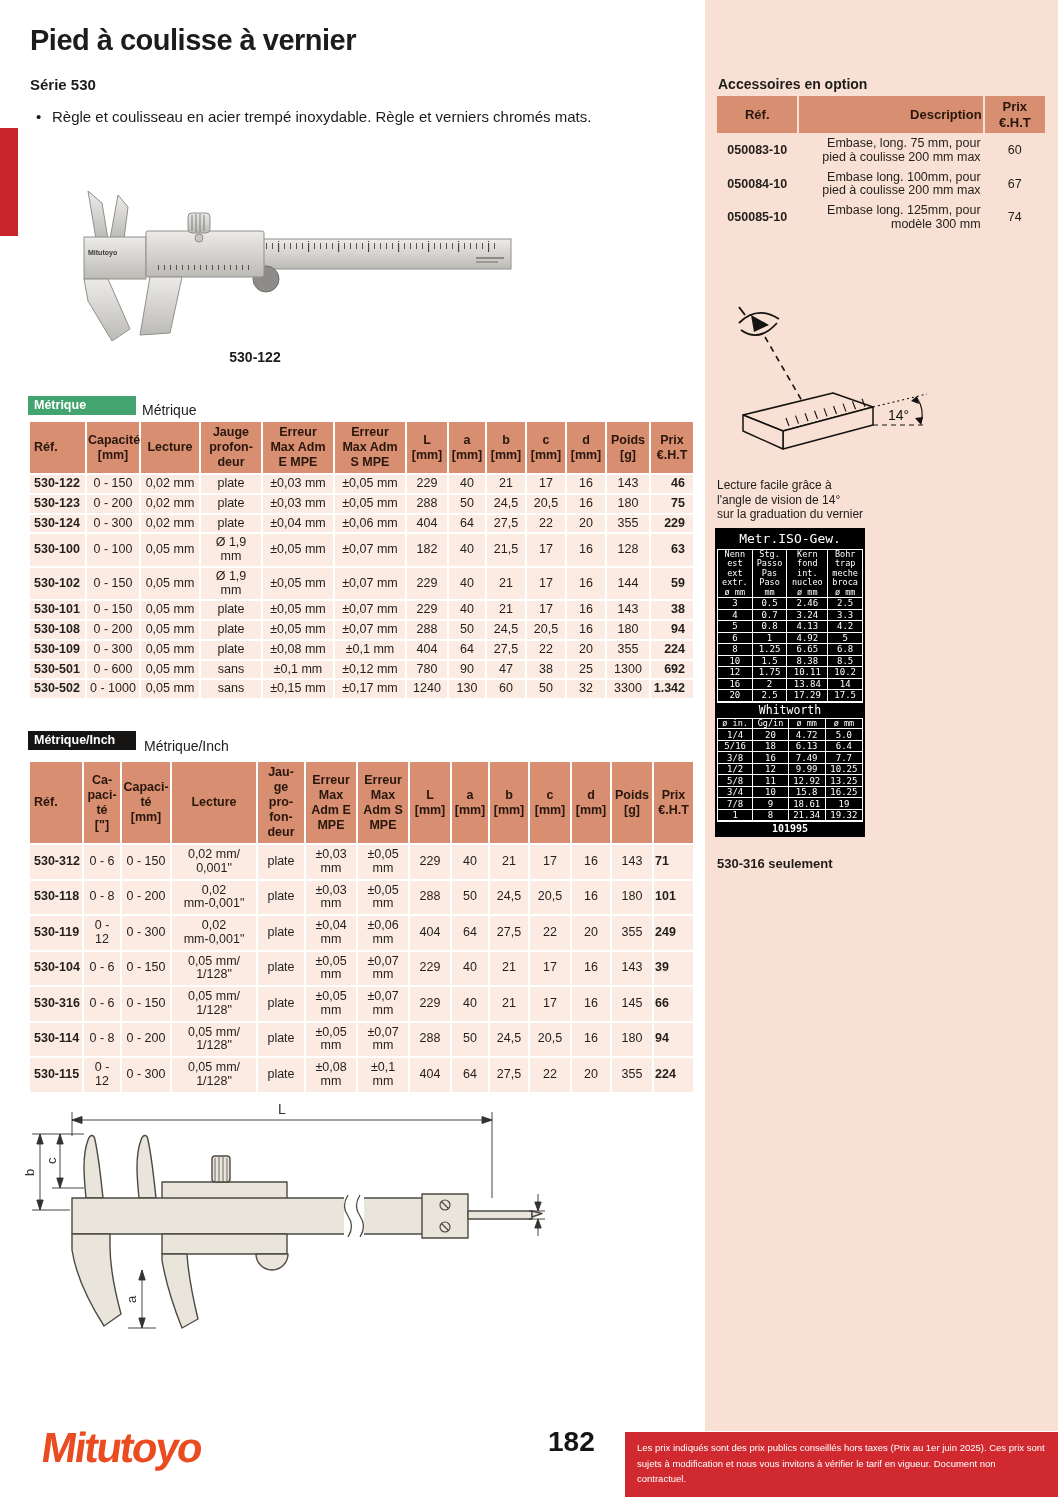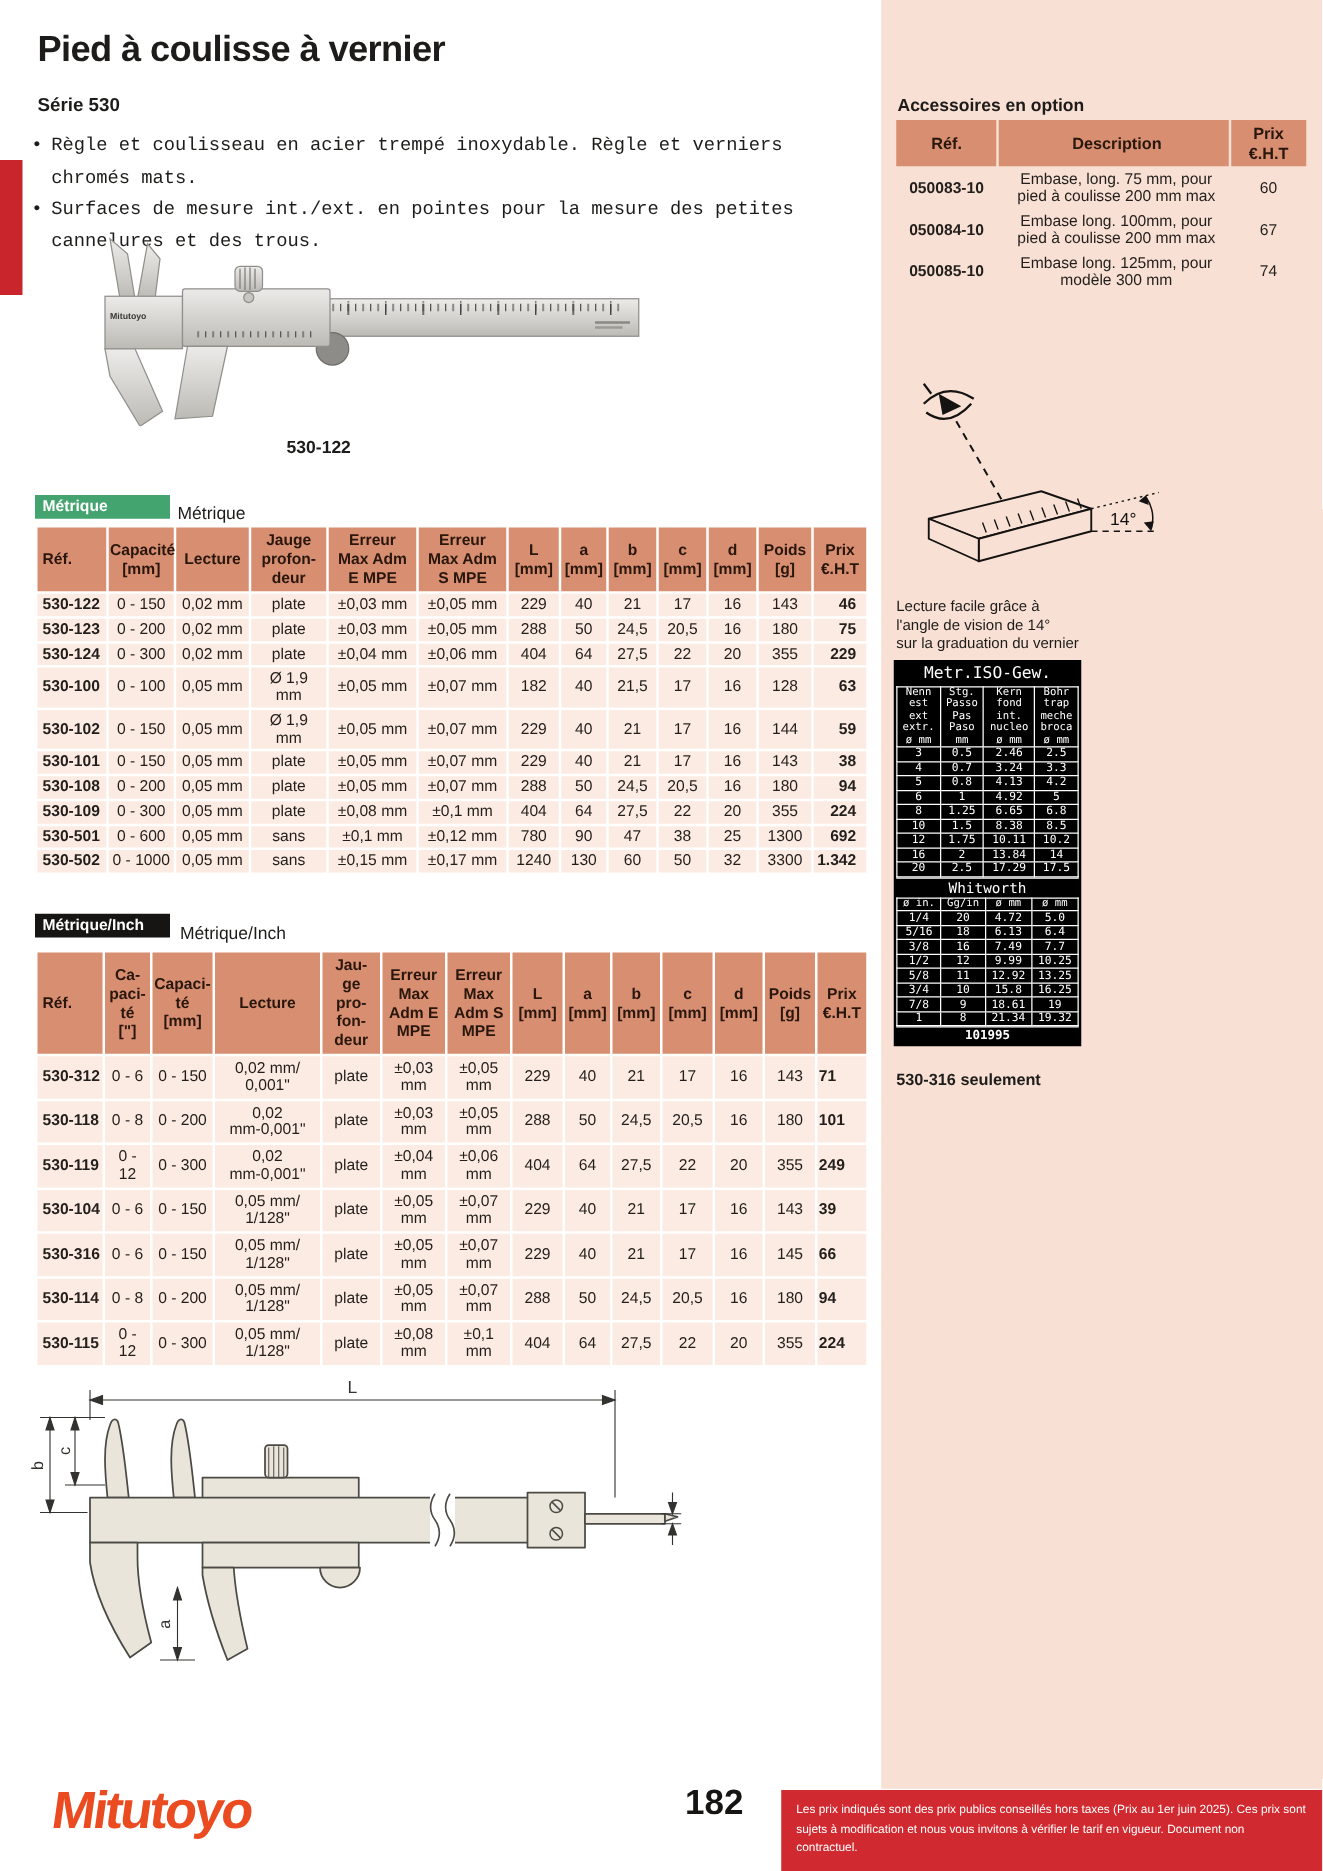--- a/index.html
+++ b/index.html
@@ -4,21 +4,21 @@
 <style>
   * { margin:0; padding:0; box-sizing:border-box; }
   html,body { background:#ffffff; }
   body { font-family:"Liberation Sans","DejaVu Sans",sans-serif; color:#1d1c1a; }
   .page { position:relative; width:1058px; height:1497px; background:#fff; overflow:hidden; }
 
   .red-bar { position:absolute; left:0; top:128px; width:18px; height:108px; background:#c9252c; }
 
   .title { position:absolute; left:30px; top:24px; font-size:29px; font-weight:bold; letter-spacing:-0.5px; }
   .series { position:absolute; left:30px; top:76px; font-size:15px; font-weight:bold; }
-  .bullets { position:absolute; left:25px; top:104px; width:640px; list-style:none;font-family:Liberation Mono, monospace; }
+  .bullets { position:absolute; left:36px; top:104px; width:640px; list-style:none; }
   .bullets li { font-size:15px; line-height:1.7; padding-left:16px; position:relative; }
   .bullets li::before { content:"•"; position:absolute; left:0; font-size:15px; }
 
   .photo-wrap { position:absolute; left:38px; top:183px; width:490px; height:158px; }
   .photo-caption { position:absolute; left:170px; top:349px; width:170px; text-align:center; font-size:14px; font-weight:bold; }
 
   .tag { font-size:12.5px; font-weight:bold; color:#fff; padding:2px 6px; position:absolute; width:108px; height:19px; }
   .tag-green { left:28px; top:396px; background:#44a470; }
   .tag-black { left:28px; top:731px; background:#161514; }
   .tag-label { position:absolute; font-size:14px; color:#1d1c1a; }
@@ -42,21 +42,21 @@
   .tbl-inch td:first-child { font-weight:bold; }
   .tbl-inch td:last-child { font-weight:bold; text-align:left; padding-right:8px; }
 
   .drawing-wrap { position:absolute; left:24px; top:1098px; width:522px; height:238px; }
 
   .sidebar { position:absolute; left:705px; top:0; width:353px; height:1431px; background:#f8e0d4;padding-left:40px; }
   .acc-title { position:absolute; left:13px; top:76px; font-size:14px; font-weight:bold; color:#1d1c1a; }
   .tbl-acc { position:absolute; left:10px; top:94px; width:332px; }
   .tbl-acc th { font-size:13px; }
   .tbl-acc td { background:#f8e0d4; font-size:12.5px; padding:2px 2px; }
-  .tbl-acc th:nth-child(2), .tbl-acc td:nth-child(2) { text-align:center; padding-left:6px; }
+  .tbl-acc th:nth-child(2), .tbl-acc td:nth-child(2) { text-align:right; padding-left:6px; }
   .tbl-acc td:first-child { font-weight:bold; }
 
   .vision-diagram { position:absolute; left:8px; top:297px; width:230px; height:165px; }
   .vision-note { position:absolute; left:12px; top:478px; width:250px; font-size:12px; font-weight:normal;
                  line-height:1.22; white-space:pre-line; color:#1d1c1a; }
 
   .iso-box { position:absolute; left:10px; top:528px; width:150px; background:#000; padding:2px; }
   .iso-title { color:#fff; font-size:13px; text-align:center; line-height:1.2; padding:1px 0 2px 0;
                font-family:"DejaVu Sans Mono","Liberation Mono",monospace; }
   .iso-sub { color:#fff; font-size:11.5px; text-align:center; line-height:1.15; border-top:1px solid #fff;
@@ -83,21 +83,20 @@
 <body>
 
 <div class="page">
 
   <div class="red-bar"></div>
 
   <h1 class="title">Pied à coulisse à vernier</h1>
   <div class="series">Série 530</div>
   <ul class="bullets">
     <li>Règle et coulisseau en acier trempé inoxydable. Règle et verniers chromés mats.</li>
-    <li>Surfaces de mesure int./ext. en pointes pour la mesure des petites cannelures et des trous.</li>
   </ul>
 
   <div class="photo-wrap">
     <svg width="490" height="158" viewBox="0 0 490 158">
       <defs>
         <linearGradient id="met" x1="0" y1="0" x2="0" y2="1">
           <stop offset="0" stop-color="#ecebe9"></stop>
             <stop offset="0.5" stop-color="#d4d3cf"></stop>
             <stop offset="1" stop-color="#bbbab5"></stop>
         </linearGradient>

